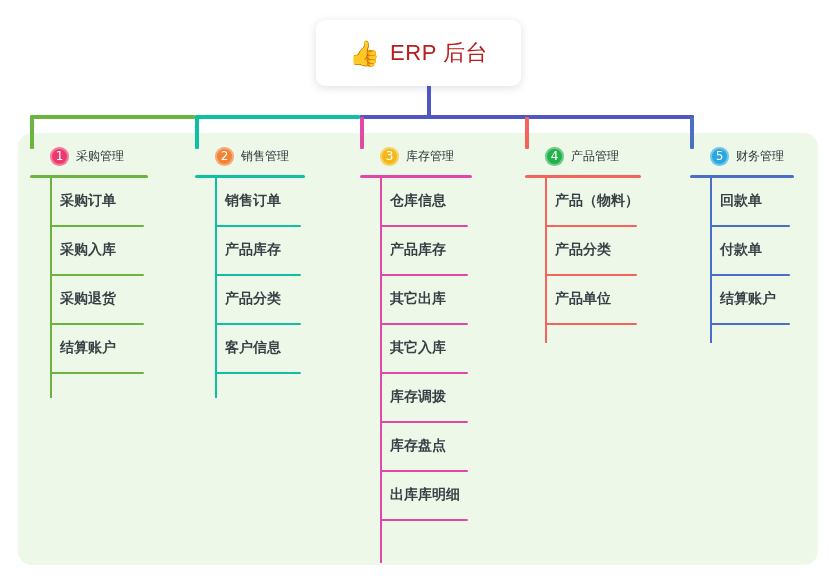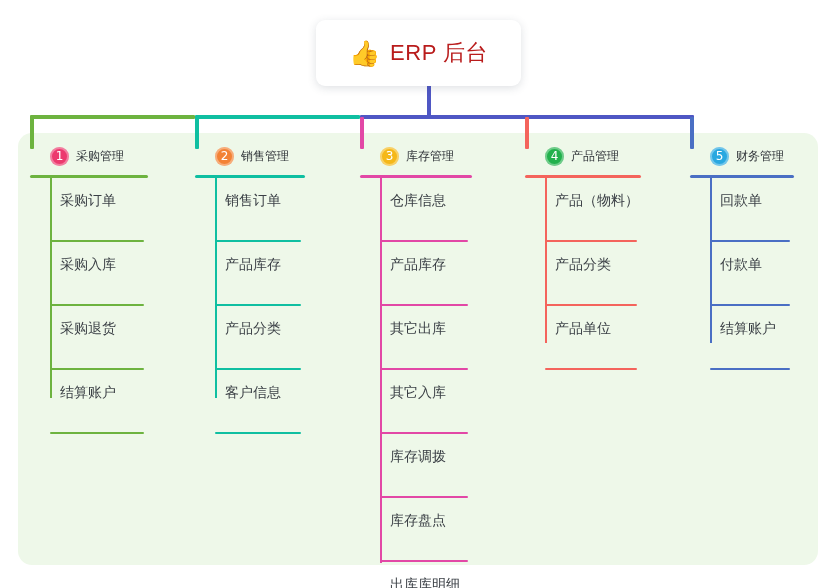--- a/index.html
+++ b/index.html
@@ -59,21 +59,21 @@
     font-family:"DejaVu Sans",sans-serif;
     flex:0 0 auto;
     box-shadow:0 0 0 2px rgba(255,255,255,.35) inset;
   }
   .col-title{font-size:12px;color:#2f3338;white-space:nowrap;}
   .col-rule{height:3px;margin-top:6px;border-radius:2px;}
 
   
   .leaves{position:relative;margin-top:0;}
   .spine{position:absolute;left:22px;top:0;width:2px;}
-  .leaf{position:relative;height:64px;}
+  .leaf{position:relative;height:49px;font-weight:bold;}
   .leaf-label{
     position:absolute;left:32px;top:14px;
     font-size:14px;color:#3a3f45;white-space:nowrap;
   }
   .leaf-rule{
     position:absolute;left:22px;bottom:0;height:2px;border-radius:1px;
   }
 </style>
 </head>
 <body>

